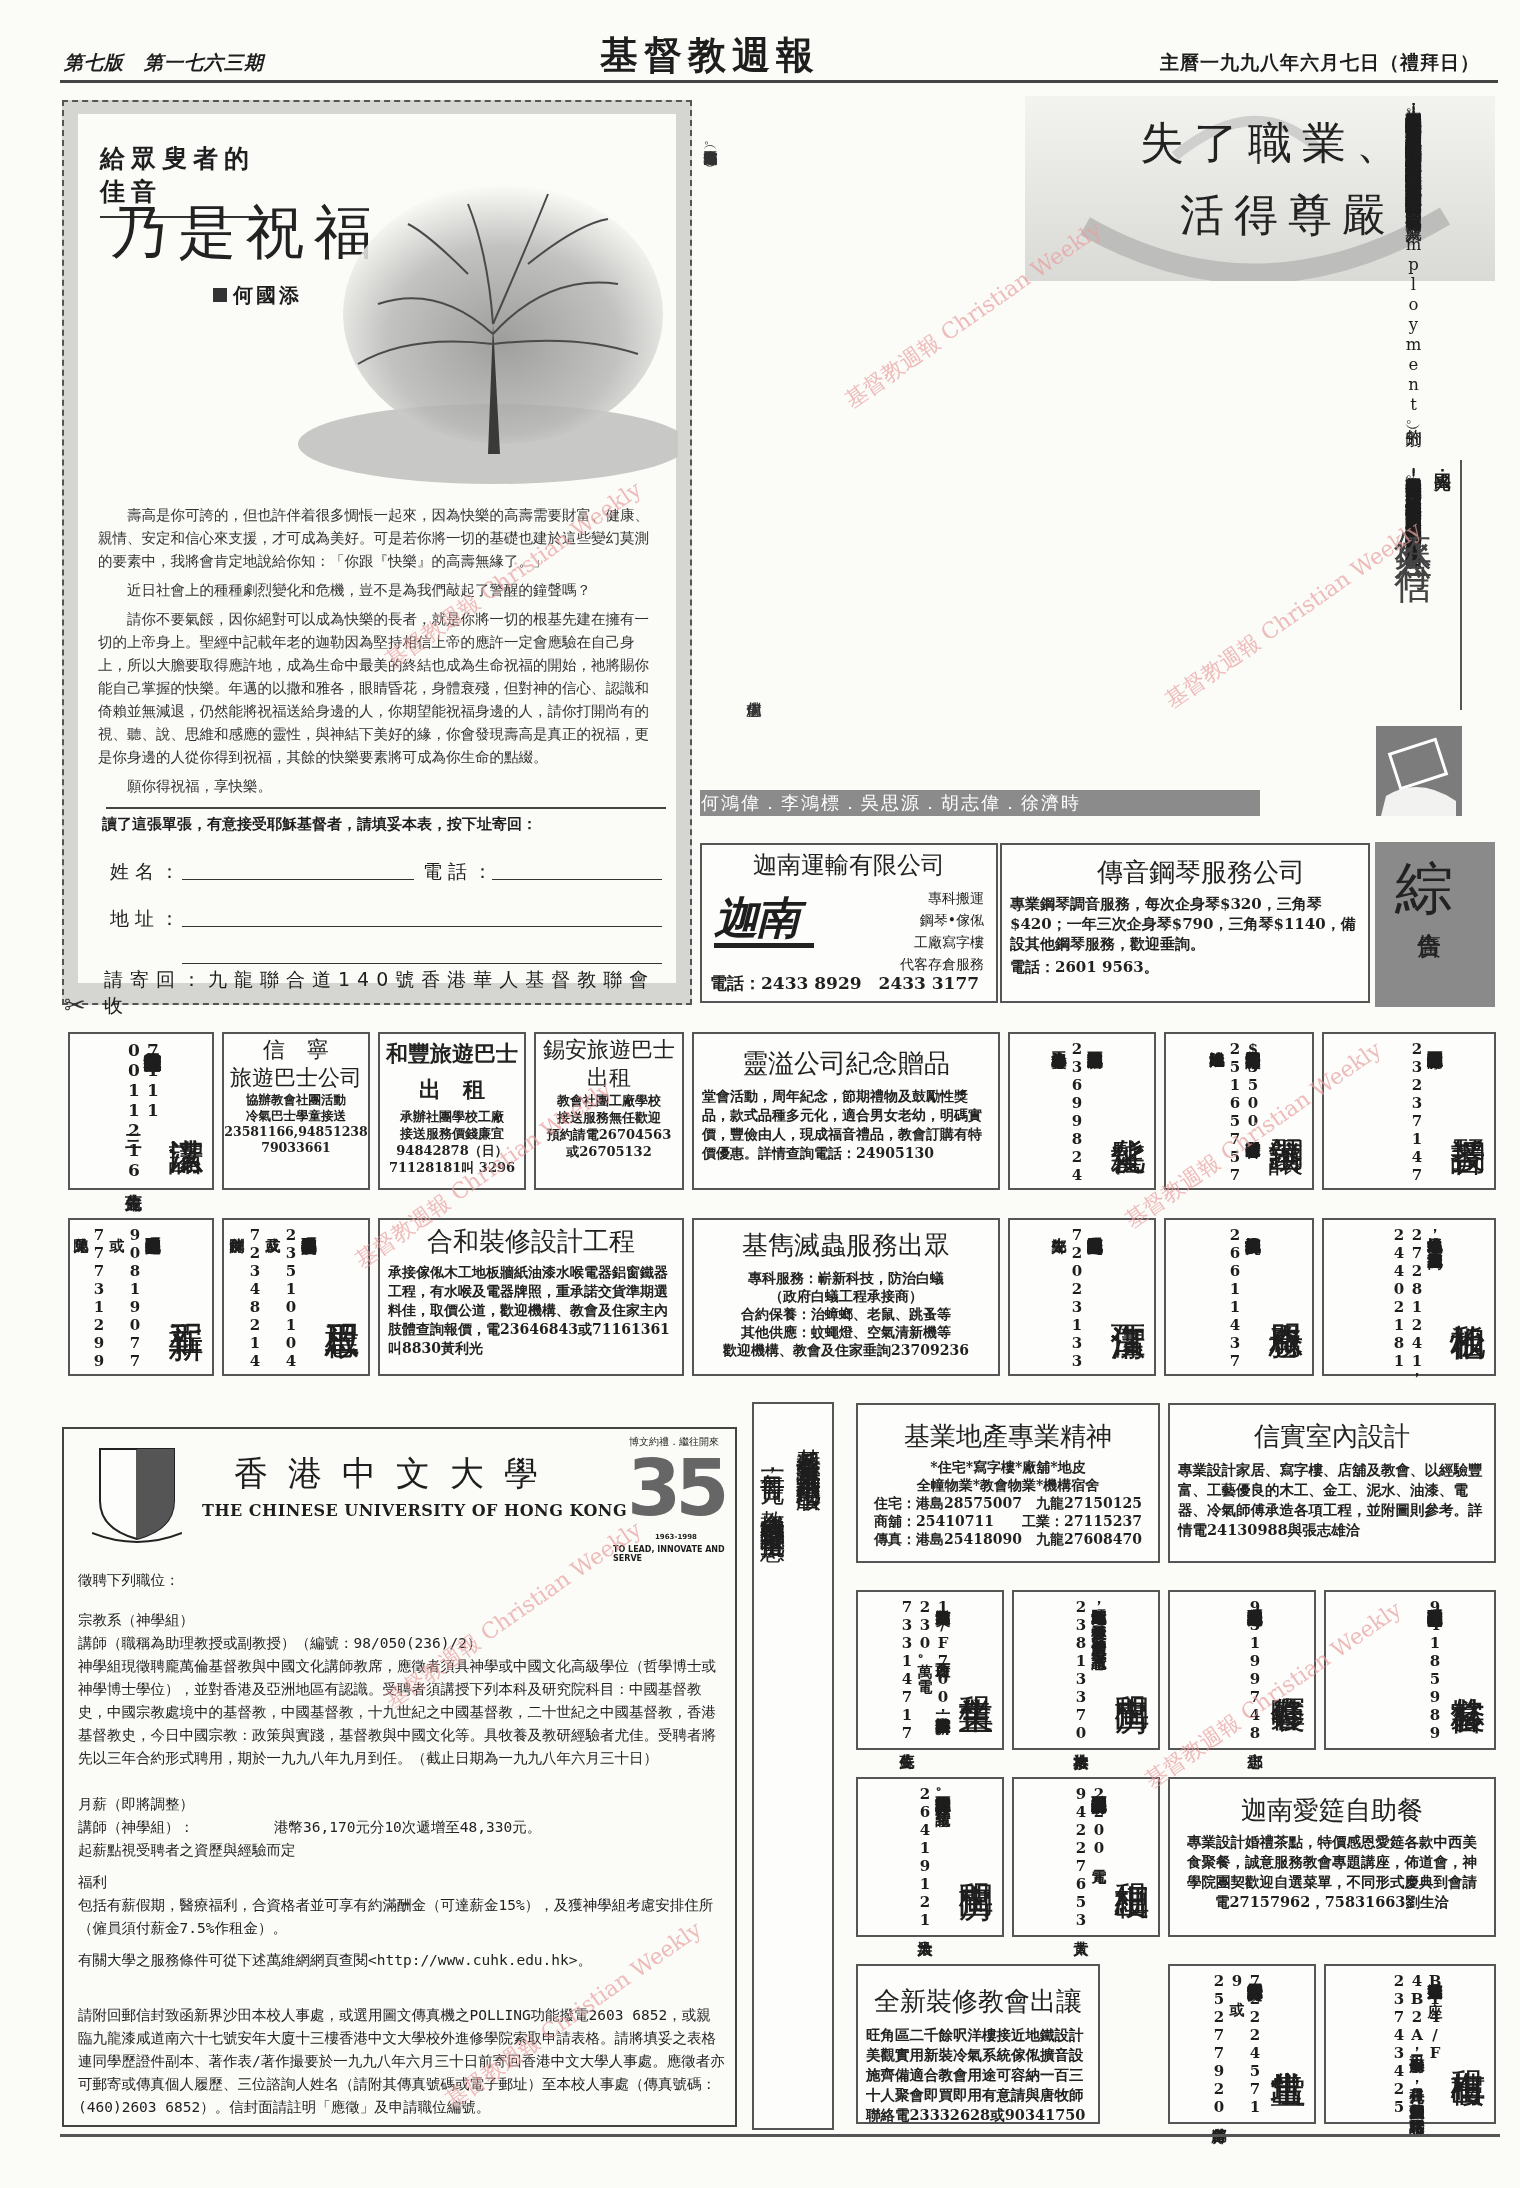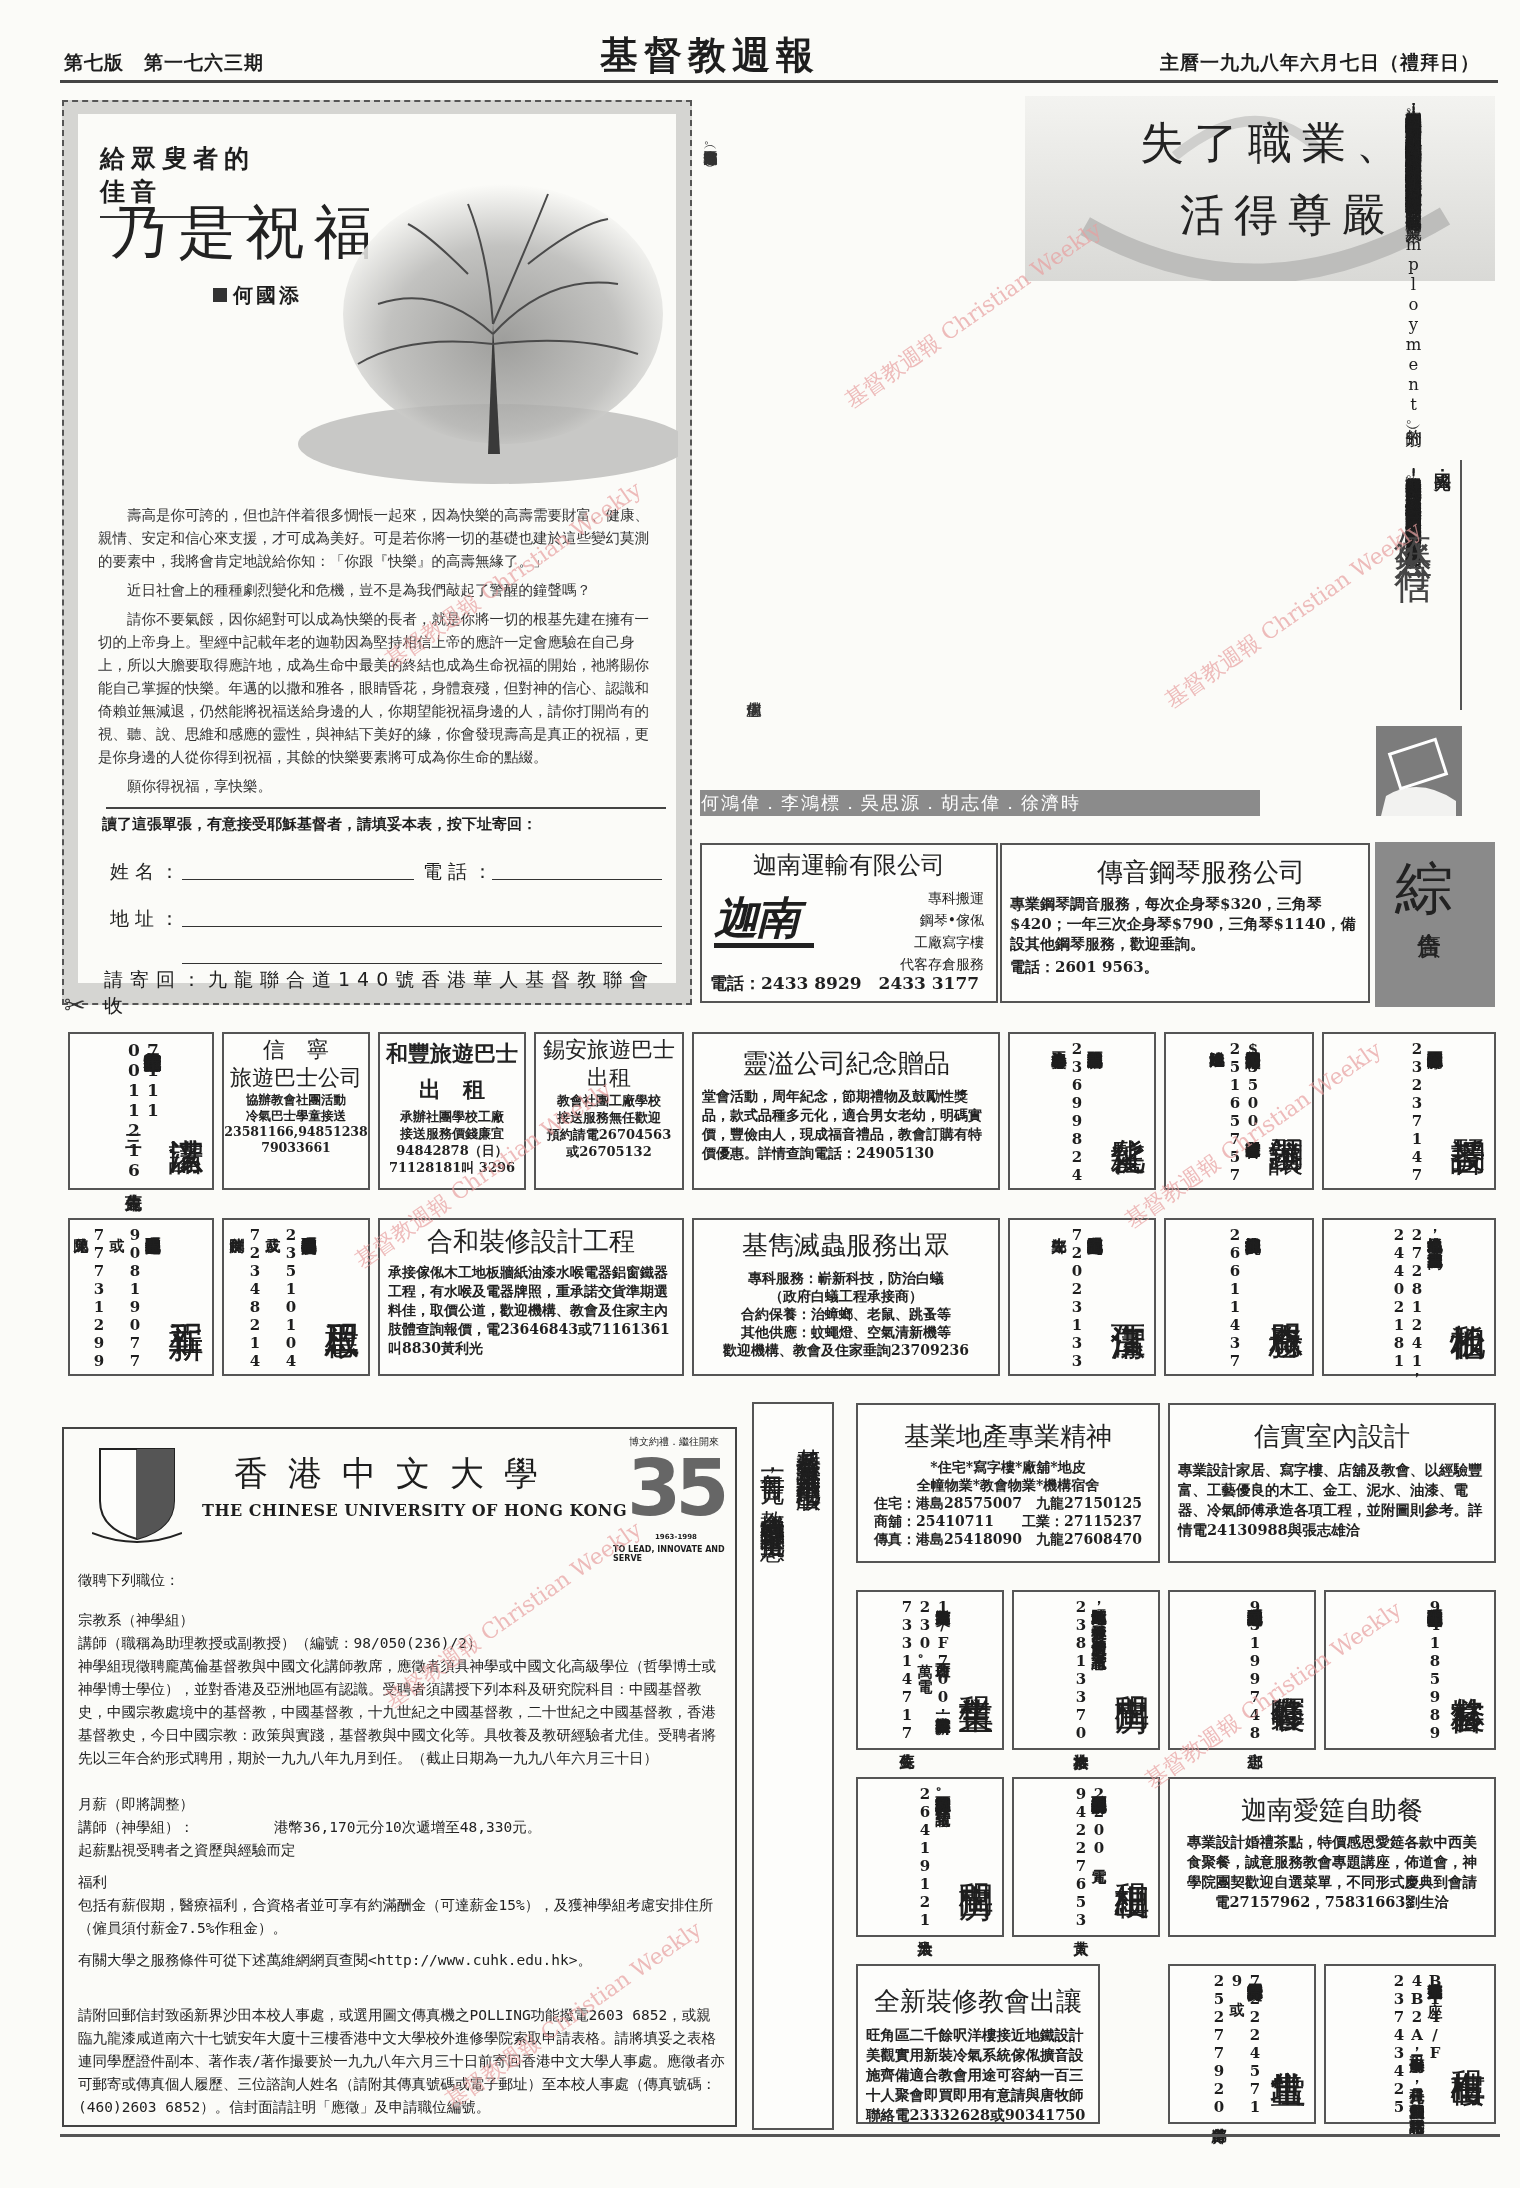--- a/index.html
+++ b/index.html
@@ -5,21 +5,21 @@
   *{box-sizing:border-box;margin:0;padding:0;}
   html,body{width:1520px;height:2188px;background:#fbfbf8;color:#1e1e1e;overflow:hidden;}
   body{font-family:"DejaVu Serif",serif;position:relative;}
   .abs{position:absolute;}
   .vt{writing-mode:vertical-rl;text-orientation:upright;}
   .sans{font-family:"DejaVu Sans",sans-serif;}
   .serif{font-family:"DejaVu Serif",serif;}
   .box{position:absolute;border:2px solid #555;background:#fdfdfb;}
   
   #masthead{left:0;top:0;width:1520px;height:78px;}
-  .mh-left{left:64px;top:50px;font-size:19px;font-weight:bold;letter-spacing:1px;}
+  .mh-left{left:64px;top:50px;font-size:19px;font-weight:bold;letter-spacing:1px;font-style:italic;}
   .mh-center{left:600px;top:30px;font-size:38px;font-weight:bold;letter-spacing:6px;}
   .mh-right{right:40px;top:50px;font-size:19px;font-weight:bold;letter-spacing:1px;}
   .rule{position:absolute;left:60px;right:22px;height:3px;background:#444;}
   
   #coupon{left:62px;top:100px;width:630px;height:905px;border:2px dashed #555;background:#d5d5d2;}
   #coupon-inner{position:absolute;left:14px;top:12px;right:14px;bottom:20px;background:#fbfbf8;}
   .kicker{left:22px;top:28px;font-size:25px;font-weight:bold;letter-spacing:6px;border-bottom:2px solid #333;padding-bottom:8px;width:182px;}
   .big-title{left:32px;top:80px;font-size:58px;letter-spacing:10px;font-family:"DejaVu Sans",sans-serif;font-weight:200;color:#222;}
   .author{left:135px;top:168px;font-size:20px;font-weight:bold;letter-spacing:3px;text-align:center;}
   .author .sq{display:inline-block;width:14px;height:14px;background:#333;margin-right:6px;}

